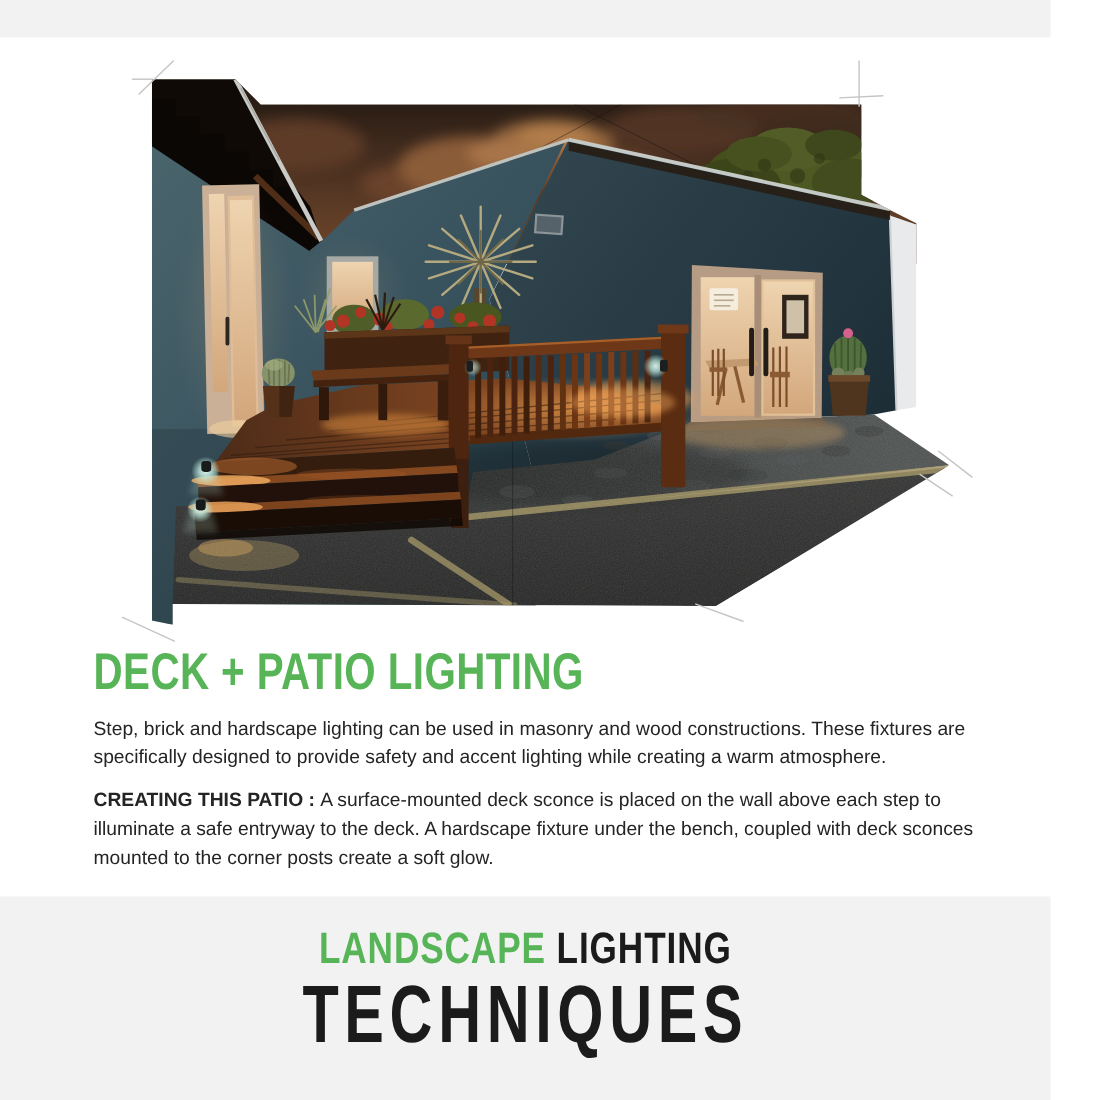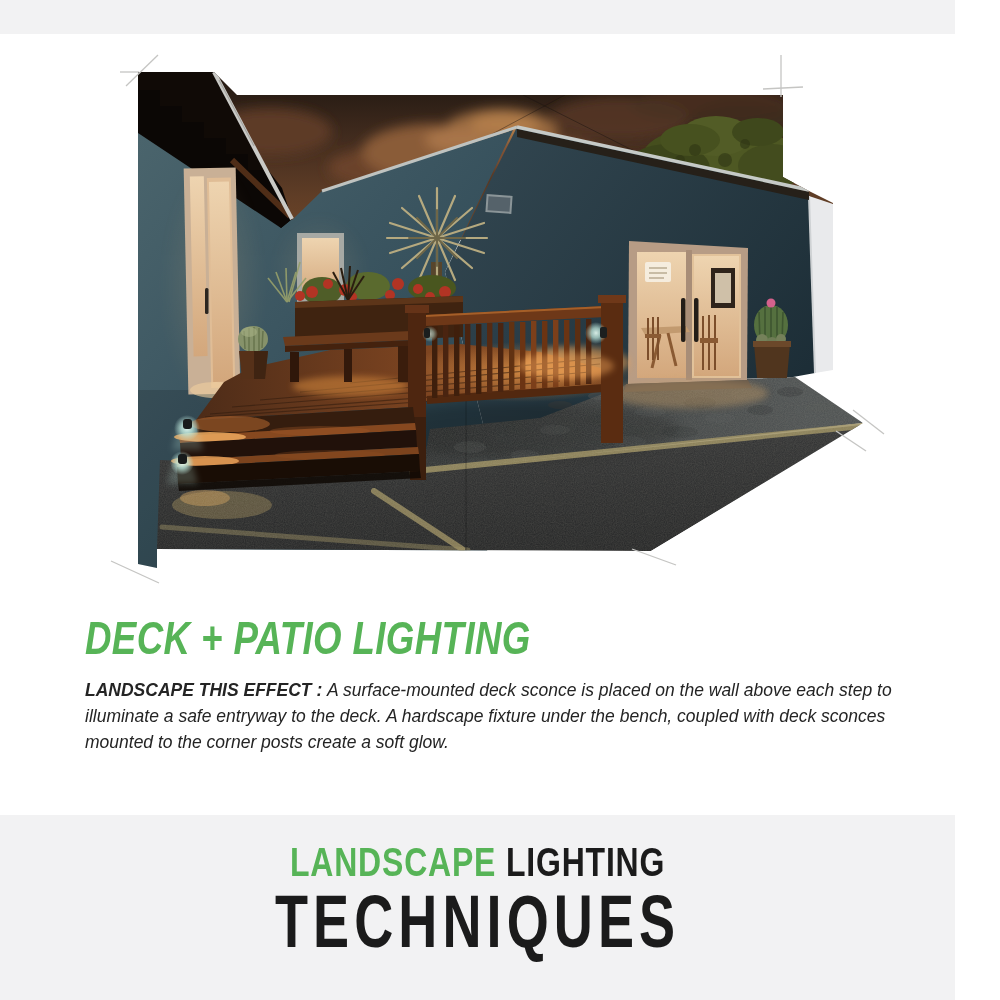--- a/index.html
+++ b/index.html
@@ -1,21 +1,21 @@
 <!DOCTYPE html>
 <html style="--accent-green: #57b457; --band-gray: #f2f2f3; --text-dark: #242424; --title-dark: #1b1b1b; --page-bg: #ffffff;"><head>
 <meta charset="utf-8">
 <style>
   html,body{margin:0;padding:0;background:#fff;}
   #page{position:relative;width:1000px;height:1000px;background:var(--page-bg,#ffffff);
         font-family:"Liberation Sans",sans-serif;overflow:hidden;}
   .band{position:absolute;left:0;width:955px;background:var(--band-gray,#f2f2f3);}
   #top-band{top:0;height:34px;}
   #hero{position:absolute;top:0;left:0;width:1000px;height:600px;}
-  #text-section{position:absolute;top:612px;left:85px;width:848px;font-style:italic;}
+  #text-section{position:absolute;top:584px;left:85px;width:848px;}
   #headline{display:inline-block;color:var(--accent-green,#57b457);
     font-size:47px;font-weight:bold;letter-spacing:.5px;line-height:52px;margin:0;
     transform:scaleX(.78);transform-origin:left center;white-space:nowrap;}
   .para{color:var(--text-dark,#242424);font-size:17.5px;line-height:26px;margin:0;}
   #para-intro{margin-top:13px;}
   #para-effect{margin-top:13px;}
   .bold-label{font-weight:bold;white-space:pre-wrap;}
   #footer-band{top:815px;height:185px;display:flex;flex-direction:column;align-items:center;}
   #brand-line{margin-top:26px;font-size:40px;font-weight:bold;letter-spacing:1px;line-height:42px;
     transform:scaleX(.8);transform-origin:center;white-space:nowrap;}
@@ -440,21 +440,22 @@
       <line x1="763" y1="89" x2="803" y2="87"></line>
       <line x1="853" y1="410" x2="884" y2="434"></line>
       <line x1="836" y1="431" x2="866" y2="451"></line>
       <line x1="632" y1="549" x2="676" y2="565"></line>
       <line x1="111" y1="561" x2="159" y2="583"></line>
     </g>
   </svg>
 
   <div id="text-section">
     <h1 id="headline">DECK + PATIO LIGHTING</h1>
-    <p id="para-effect" class="para"><span class="bold-label">LANDSCAPE THIS EFFECT : </span><span>A surface-mounted deck sconce is placed on the wall above each step to illuminate a safe entryway to the deck. A hardscape fixture under the bench, coupled with deck sconces mounted to the corner posts create a soft glow.</span></p>
+    <p id="para-intro" class="para">Step, brick and hardscape lighting can be used in masonry and wood constructions. These fixtures are specifically designed to provide safety and accent lighting while creating a warm atmosphere.</p>
+    <p id="para-effect" class="para"><span class="bold-label">CREATING THIS PATIO : </span><span>A surface-mounted deck sconce is placed on the wall above each step to illuminate a safe entryway to the deck. A hardscape fixture under the bench, coupled with deck sconces mounted to the corner posts create a soft glow.</span></p>
   </div>
 
   <div id="footer-band" class="band">
     <div id="brand-line"><span class="green">LANDSCAPE</span><span class="dark"> </span><span class="dark">LIGHTING</span></div>
     <div id="series-title">TECHNIQUES</div>
   </div>
 
 </div>
 
 </body></html>

